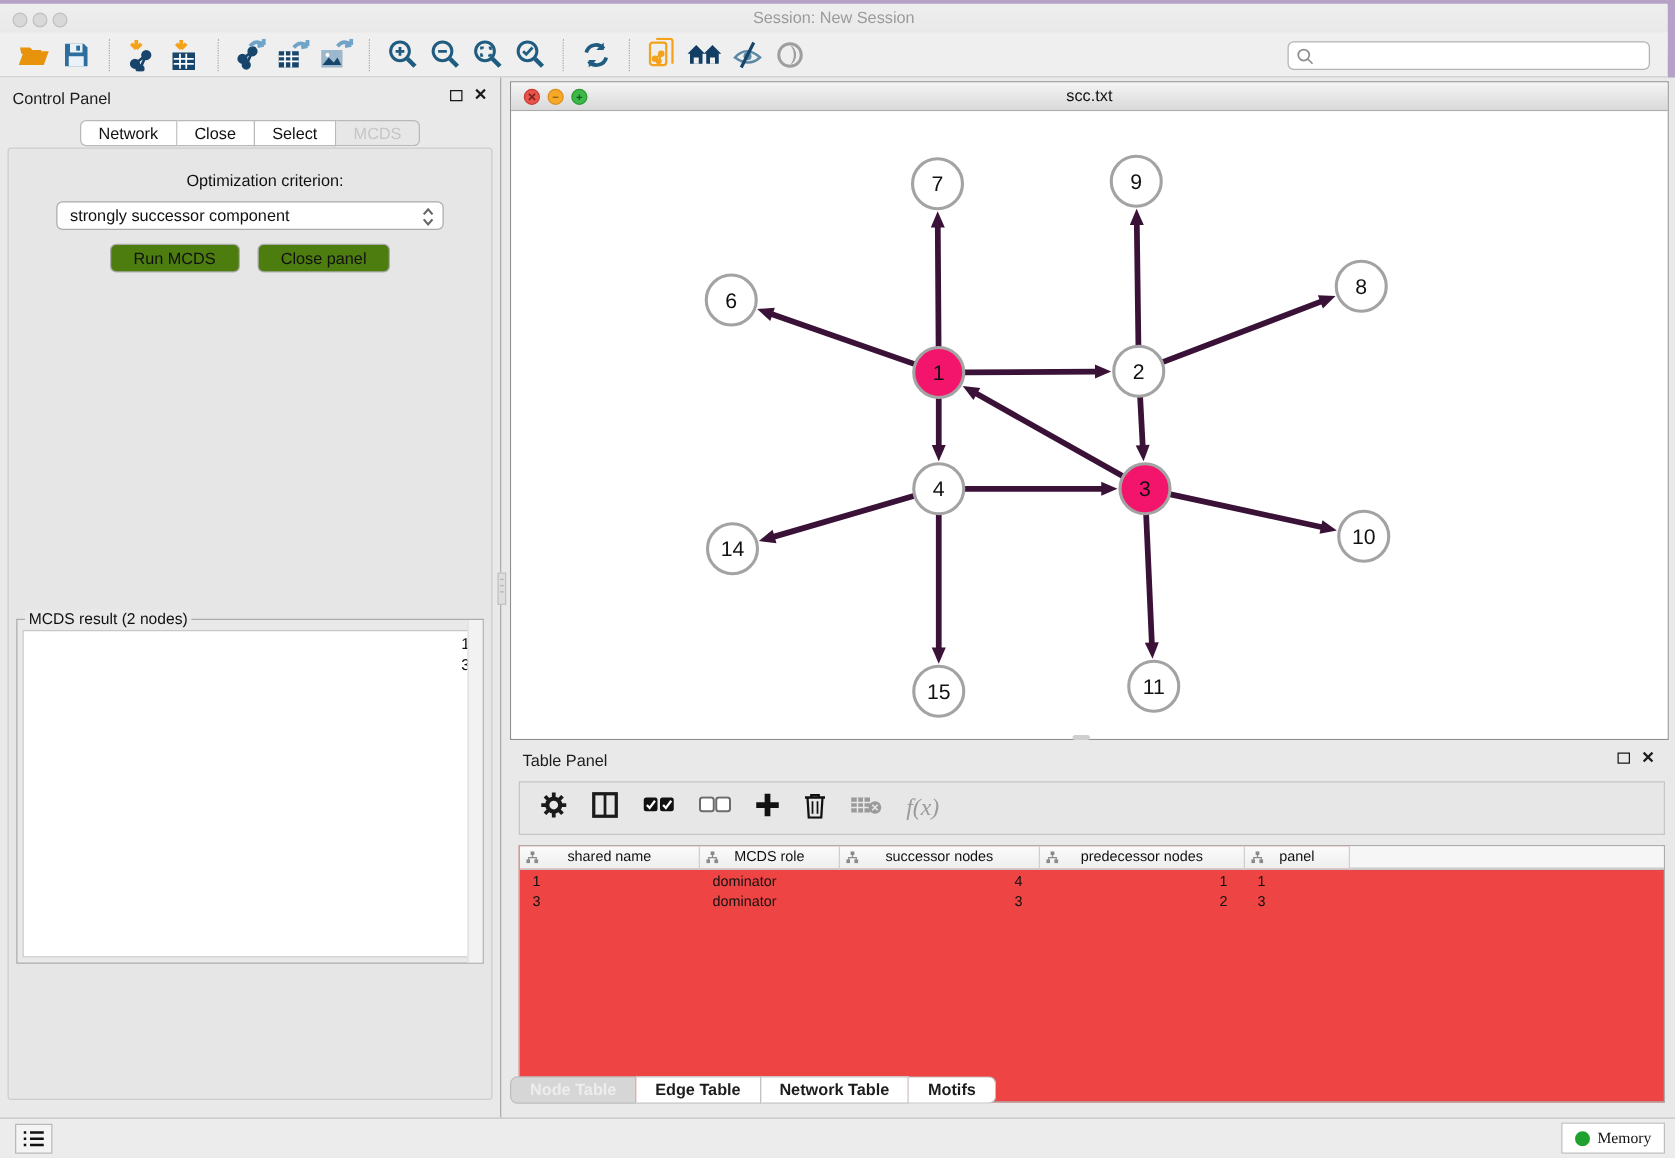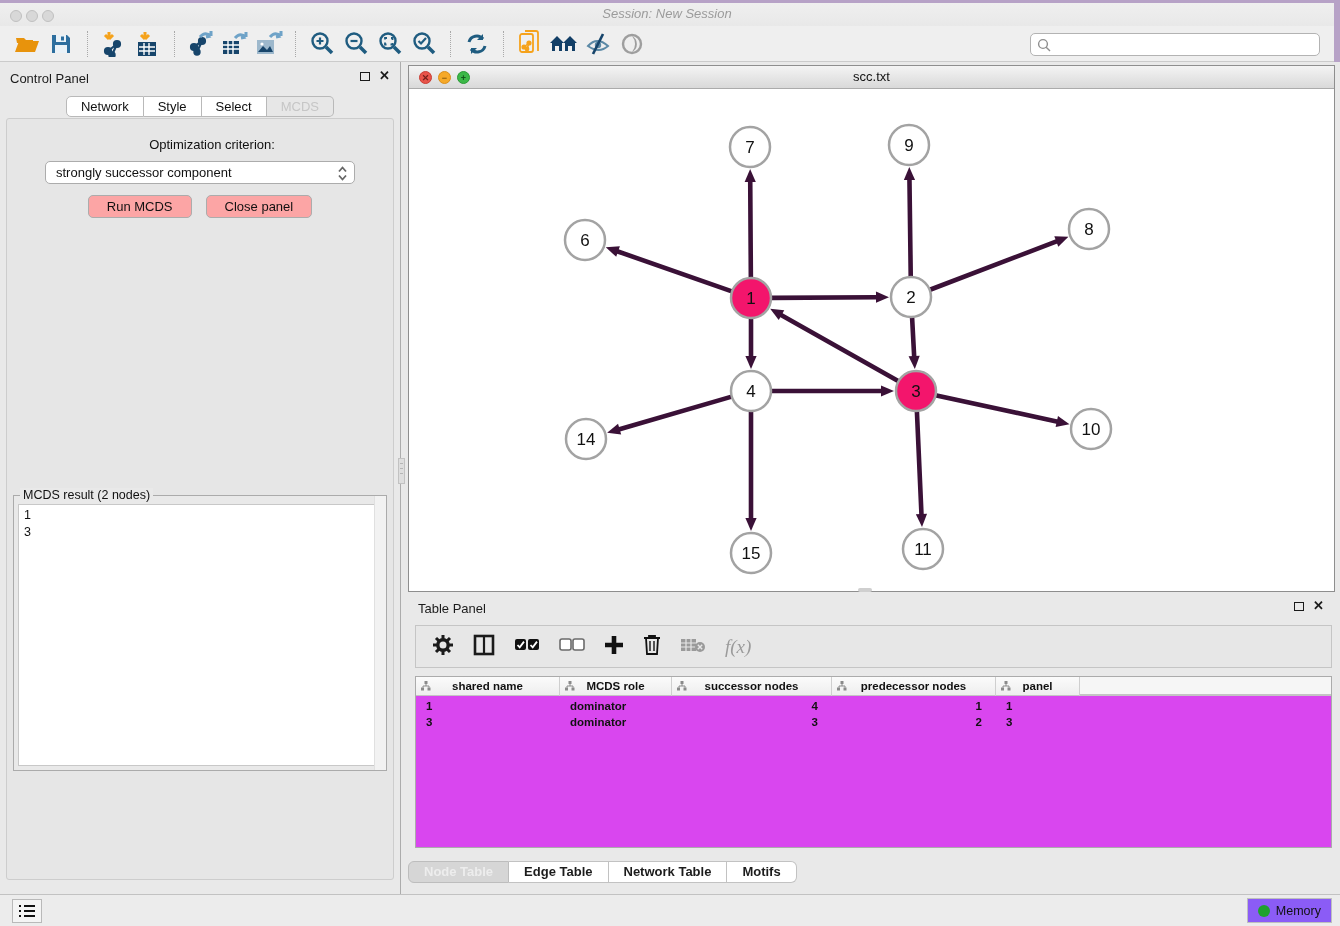--- a/index.html
+++ b/index.html
@@ -4,21 +4,21 @@
 <style>
   * { margin:0; padding:0; box-sizing:border-box; }
   html,body { width:1340px; height:926px; font-family:"Liberation Sans",sans-serif; background:#E9E9E9; overflow:hidden; position:relative; }
   .abs { position:absolute; }
 
   
   .strip-top { left:0; top:0; width:1340px; height:4px; background:#B7A2C7; }
   .strip-right { left:1334px; top:0; width:6px; height:62px; background:#B7A2C7; }
 
   
-  .titlebar { left:0; top:3px; width:1334px; height:40px; background:linear-gradient(#EFEFEF,#E4E4E4); border-bottom:1px solid #CFCFCF;font-style:italic; }
+  .titlebar { left:0; top:3px; width:1334px; height:40px; background:linear-gradient(#EFEFEF,#E4E4E4); border-bottom:1px solid #CFCFCF; }
   .titlebar .title { width:100%; text-align:center; line-height:22px; font-size:13px; color:#9B9B9B; }
   .tl-dot { position:absolute; top:7px; width:12px; height:12px; border-radius:50%; background:#D8D8D8; border:1px solid #C0C0C0; }
 
   
   .toolbar { left:0; top:26px; width:1334px; height:36px; background:#EFEFEF; border-bottom:1px solid #CBCBCB; display:flex; align-items:center; padding-left:10px; }
   .tbtn { width:34px; height:30px; display:flex; align-items:center; justify-content:center; }
   .sep { height:26px; border-left:1px dotted #A9A9A9; margin:0 9px; }
   .searchbox { position:absolute; right:14px; top:7px; width:290px; height:23px; background:#fff; border:1px solid #B3B3B3; border-radius:5px; display:flex; align-items:center; padding-left:6px; }
   .searchbox input { border:none; outline:none; flex:1; font-size:12px; background:transparent; margin-left:4px; }
 
@@ -30,22 +30,22 @@
   .close-ico { font-size:13px; font-weight:bold; color:#1a1a1a; line-height:10px; }
   .ctabs { position:absolute; left:0; top:34px; width:100%; display:flex; justify-content:center; }
   .ctab { height:21px; line-height:19px; padding:0 14px; background:#fff; border:1px solid #B9B9B9; border-left:none; font-size:13px; color:#111; }
   .ctab:first-child { border-left:1px solid #B9B9B9; border-radius:5px 0 0 5px; }
   .ctab.active { background:#E7E7E7; color:#C6C6C6; border-radius:0 5px 5px 0; }
   .cbody { position:absolute; left:6px; top:56px; width:388px; height:762px; background:#E6E6E6; border:1px solid #CDCDCD; border-radius:3px; }
   .opt-label { position:absolute; left:12px; top:18px; width:100%; text-align:center; font-size:13px; color:#111; }
   .combo { position:absolute; left:38px; top:42px; width:310px; height:23px; background:#fff; border:1px solid #ACACAC; border-radius:5px; font-size:13px; line-height:21px; padding-left:10px; color:#111; }
   .combo .stepper { position:absolute; right:6px; top:3px; }
   .btnrow { position:absolute; left:0; top:76px; width:100%; display:flex; justify-content:center; gap:14px; }
-  .pbtn { height:23px; background:#fca5a5; border:1px solid #ACACAC; border-radius:5px; font-size:13px; color:#111; padding:0 18px; line-height:21px; }
-  .resultbox { position:absolute; left:6px; top:376px; width:374px; height:276px; border:1px solid #ABABAB; background:#E9E9E9; }
+  .pbtn { height:23px; background:#4d7c0f; border:1px solid #ACACAC; border-radius:5px; font-size:13px; color:#111; padding:0 18px; line-height:21px; }
+  .resultbox { position:absolute; left:6px; top:376px; width:374px; height:276px; border:1px solid #ABABAB; background:#E9E9E9;text-align:right; }
   .result-legend { position:absolute; left:6px; top:-8px; background:#E9E9E9; padding:0 3px; font-size:12.5px; color:#111; }
   .result-area { position:absolute; left:4px; top:8px; right:4px; bottom:4px; background:#fff; border:1px solid #C8C8C8; font-size:12.5px; color:#111; line-height:17px; padding:2px 5px; white-space:pre; }
   .result-scroll { position:absolute; right:0; top:0; bottom:0; width:12px; background:#F2F2F2; border-left:1px solid #E0E0E0; }
 
   
   .vgrip { left:398px; top:458px; width:7px; height:26px; background:#DEDEDE; border:1px solid #C2C2C2; }
   .vgrip div { height:1px; background:#B5B5B5; margin:4px 1px 0 1px; }
 
   
   .netwin { left:408px; top:65px; width:927px; height:527px; background:#fff; border:1px solid #8E8E8E; }
@@ -56,40 +56,40 @@
   .tl2.yellow { background:#F6A928; border:1px solid #D98F1C; color:#8A5C10; }
   .tl2.green { background:#3CB848; border:1px solid #2A9A35; color:#14571B; }
   .net-content { position:absolute; left:0; top:23px; width:925px; height:502px; background:#fff; }
   .hgrip { left:858px; top:588px; width:14px; height:4px; background:#CFCFCF; border-radius:2px; }
 
   
   .tpanel { left:408px; top:597px; width:932px; height:297px; background:#E9E9E9; }
   .tpanel-head { position:absolute; left:10px; top:4px; font-size:13px; color:#1c1c1c; }
   .ttoolbar { position:absolute; left:7px; top:28px; width:917px; height:43px; background:#E7E7E7; border:1px solid #C5C5C5; display:flex; align-items:center; gap:19px; padding-left:16px; }
   .fx { font-family:"Liberation Serif",serif; font-style:italic; font-size:19px; color:#9B9B9B; }
-  .ttable { position:absolute; left:7px; top:79px; width:917px; height:172px; background:#d946ef; border:1px solid #ABABAB;font-weight:bold; }
+  .ttable { position:absolute; left:7px; top:79px; width:917px; height:206px; background:#ef4444; border:1px solid #ABABAB; }
   .thead { display:flex; height:19px; background:linear-gradient(#FBFBFB,#EEEEEE); border-bottom:1px solid #C4C4C4; }
   .thcell { position:relative; height:19px; border-right:1px solid #CFCFCF; font-size:11.5px; color:#111; text-align:center; line-height:18px; }
   .thcell svg { position:absolute; left:5px; top:4px; }
   .thfill { flex:1; background:#F6F6F6; border-bottom:1px solid #C4C4C4; }
   .trow { display:flex; height:16px; line-height:16px; font-size:11.5px; color:#111; }
   .tcell { height:16px; overflow:hidden; }
   .tcell.left { text-align:left; padding-left:10px; }
   .tcell.right { text-align:right; padding-right:14px; }
   .tbody { padding-top:2px; }
   .ttabs { position:absolute; left:0; top:264px; width:100%; display:flex; }
   .ttab { height:22px; line-height:20px; padding:0 15px; background:#fff; border:1px solid #C2C2C2; border-left:none; font-size:13px; font-weight:bold; color:#1c1c1c; }
   .ttab:first-child { border-left:1px solid #C2C2C2; border-radius:6px 0 0 6px; }
   .ttab:last-child { border-radius:0 6px 6px 0; }
   .ttab.active { background:#D6D6D6; color:#EDEDED; border-color:#BDBDBD; }
 
   
   .statusbar { left:0; top:894px; width:1340px; height:32px; background:#ECECEC; border-top:1px solid #C2C2C2; }
   .menu-btn { position:absolute; left:12px; top:4px; width:30px; height:24px; background:#F4F4F4; border:1px solid #B9B9B9; display:flex; align-items:center; justify-content:center; }
-  .mem-btn { position:absolute; right:8px; top:3px; height:25px; background:#8b5cf6; border:1px solid #BFBFBF; display:flex; align-items:center; gap:6px; padding:0 10px; font-size:12.5px; color:#111; }
+  .mem-btn { position:absolute; right:8px; top:3px; height:25px; background:#ffffff; border:1px solid #BFBFBF; display:flex; align-items:center; gap:6px; padding:0 10px; font-size:12.5px; color:#111;font-family:Liberation Serif, serif; }
   .mem-dot { width:12px; height:12px; border-radius:50%; background:#1FA12E; }
 </style>
 </head>
 <body>
 
 <div class="abs strip-top"></div>
 <div class="abs strip-right"></div>
 
 <div class="abs titlebar">
   <span class="tl-dot" style="left:10px"></span>
@@ -243,21 +243,21 @@
 </div>
 
 <div class="abs cpanel">
   <div class="cpanel-head">Control Panel</div>
   <div class="wicons">
     <span class="float-ico"></span>
     <span class="close-ico">✕</span>
   </div>
   <div class="ctabs" id="control-tabs">
       <div class="ctab">Network</div>
-      <div class="ctab">Style</div>
+      <div class="ctab">Close</div>
       <div class="ctab">Select</div>
       <div class="ctab active">MCDS</div>
     </div>
   <div class="cbody">
     <div class="opt-label">Optimization criterion:</div>
     <div class="combo">
       <span>strongly successor component</span>
       <span class="stepper">
         <svg width="11" height="17" viewBox="0 0 11 17">
             <path d="M2 6.5 L5.5 2.5 L9 6.5" stroke="#666" stroke-width="1.8" fill="none"></path>

